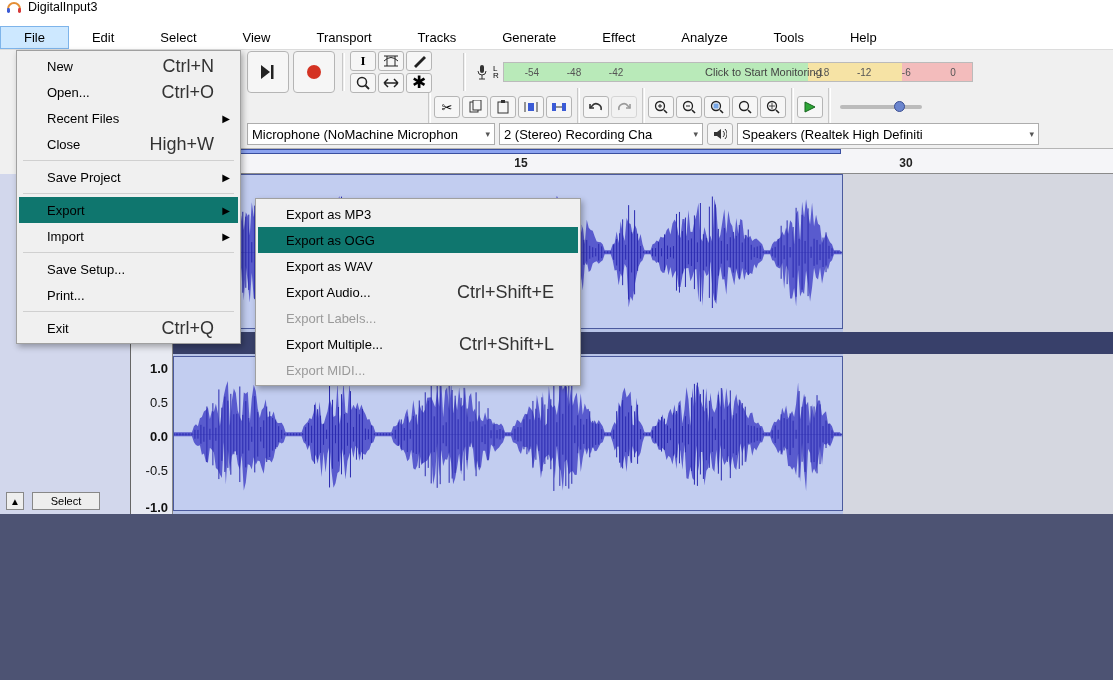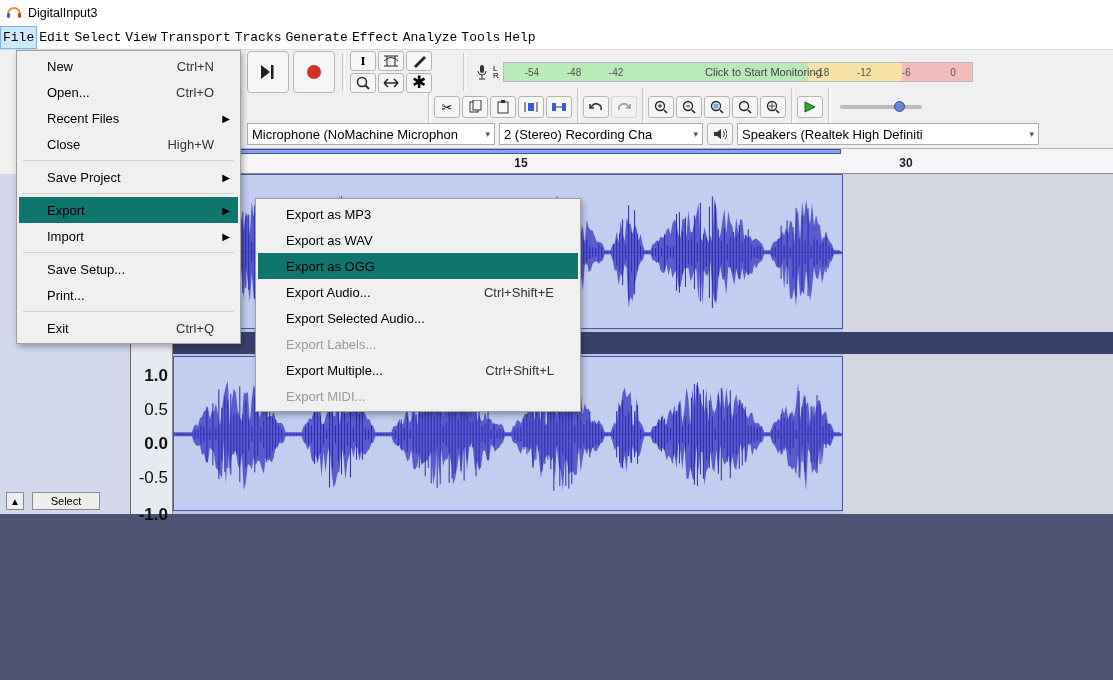--- a/index.html
+++ b/index.html
@@ -1,25 +1,25 @@
 <!DOCTYPE html>
 <html><head>
 <meta charset="utf-8">
 <style>
 * { box-sizing: border-box; margin: 0; padding: 0; font-family: "Segoe UI", Tahoma, sans-serif; font-size: 13px; }
 body { width: 1113px; height: 680px; background: #4d5373; overflow: hidden; color: #000; }
 
 
-.titlebar { height: 26px; background: #fff; display: flex; align-items: center; padding: 0 6px; gap: 6px; }
+.titlebar { height: 26px; background: #fff; display: flex; align-items: flex-start; padding: 0 6px; gap: 6px; }
 .app-icon { width: 16px; height: 16px; }
 .title { font-size: 12.5px; }
 
 
 .menubar { height: 24px; background: #fff; display: flex; align-items: stretch; border-bottom: 1px solid #dcdcdc; }
-.menubar .item { display: flex; align-items: center; padding: 0 2px; cursor: default; font-family: Liberation Mono, monospace; }
+.menubar .item { display: flex; align-items: center; padding: 0 23px; cursor: default; }
 .menubar .item.active { background: #cde8ff; border: 1px solid #7eb4ea; }
 
 
 .toolbars { background: #f0f0f0; }
 
 .row1 { height: 44px; display: flex; align-items: center; position: relative; }
 .transport-slot { width: 247px; height: 100%; }
 .sqbtn { width: 42px; height: 42px; background: #f6f6f6; border: 1px solid #b5b5b5; border-radius: 4px; display: flex; align-items: center; justify-content: center; margin-right: 4px; }
 .divider { width: 3px; height: 38px; border-left: 1px solid #c8c8c8; border-right: 1px solid #fff; margin: 0 3px; }
 
@@ -47,41 +47,41 @@
 .ruler .range { position: absolute; top: 0; height: 5px; background: #8ca3f0; border: 1px solid #3a4fa0; }
 .ruler .num { position: absolute; top: 7px; font-size: 12px; font-weight: bold; color: #222; transform: translateX(-50%); }
 
 
 .track { display: flex; height: 340px; background: #c5c8d4; }
 .track-head { width: 131px; background: #d2d7ec; border-right: 1px solid #666; position: relative; }
 .select-btn { position: absolute; bottom: 4px; left: 32px; width: 68px; height: 18px; background: #eee; border: 1px solid #888; font-size: 11px; display:flex;align-items:center;justify-content:center;}
 .collapse-btn { position: absolute; bottom: 4px; left: 6px; width: 18px; height: 18px; background: #eee; border: 1px solid #888; font-size: 10px; display:flex;align-items:center;justify-content:center;}
 
 .amp-scale { width: 42px; background: #e8eaf2; border-right: 1px solid #888; position: relative; }
-.amp-scale span { position: absolute; right: 4px; font-size: 17px; color: #111; transform: translateY(-50%); margin-top: 8px; }
+.amp-scale span { position: absolute; right: 4px; font-size: 13px; color: #111; transform: translateY(-50%); }
 .amp-scale .bold { font-weight: bold; }
 
 .wave-area { flex: 1; position: relative; background: #b8c4e8; }
 .wave-clip { position: absolute; top: 0; height: 155px; background: #c2cdf0; border: 1px solid #4b5a9e; overflow: hidden; }
 .wave-clip.ch2 { top: 182px; }
 .gap { position: absolute; top: 158px; left: 0; right: 0; height: 22px; background: #38406a; }
 .zeroline { position: absolute; left: 0; right: 0; top: 50%; border-top: 1px solid #5a64a8; }
 .wave-svg { position: absolute; inset: 0; }
 .outside { position: absolute; top: 0; bottom: 0; background: #d5d7e0; }
 
 
 .app-area { background: #f0f0f0; }
 
 
 .menu-popup { position: absolute; background: #f0f0f0; border: 1px solid #a0a0a0; box-shadow: 2px 3px 6px rgba(0,0,0,.3); z-index: 100; padding: 2px; }
 .menu-popup .mi { display: flex; align-items: center; height: 26px; padding: 0 24px 0 28px; position: relative; cursor: default; }
 .menu-popup .mi.highlight { background: #0f766e; }
 .menu-popup .mi.disabled { color: #9a9a9a; }
 .menu-popup .sep { height: 1px; background: #d0d0d0; margin: 3px 4px; }
-.menu-popup .accel { position: absolute; right: 24px; color: #333; font-size: 13px; text-align: right; }
+.menu-popup .accel { position: absolute; right: 24px; color: #333; font-size: 18px; text-align: right; }
 .menu-popup .arrow { position: absolute; right: 8px; font-size: 10px; }
 
 .file-menu { left: 16px; top: 50px; width: 225px; }
 .export-menu { left: 241px; top: 198px; width: 326px; margin-left: 14px; }
 
 .icon-svg { display: block; }
 </style>
 </head>
 <body>
 
@@ -381,33 +381,30 @@
   <div class="mi">
       <span>Exit</span>
       <span class="accel">Ctrl+Q</span>
     </div>
 </div>
 
 <div class="menu-popup export-menu">
   <div class="mi">
       <span>Export as MP3</span>
     </div>
-  <div class="mi">
-      <span>Export as WAV</span>
-    </div>
   <div class="mi highlight">
       <span>Export as OGG</span>
     </div>
   <div class="mi">
+      <span>Export as WAV</span>
+    </div>
+  <div class="mi">
       <span>Export Audio...</span>
       <span class="accel">Ctrl+Shift+E</span>
     </div>
-  <div class="mi">
-      <span>Export Selected Audio...</span>
-    </div>
   <div class="mi disabled">
       <span>Export Labels...</span>
     </div>
   <div class="mi">
       <span>Export Multiple...</span>
       <span class="accel">Ctrl+Shift+L</span>
     </div>
   <div class="mi disabled">
       <span>Export MIDI...</span>
     </div>

